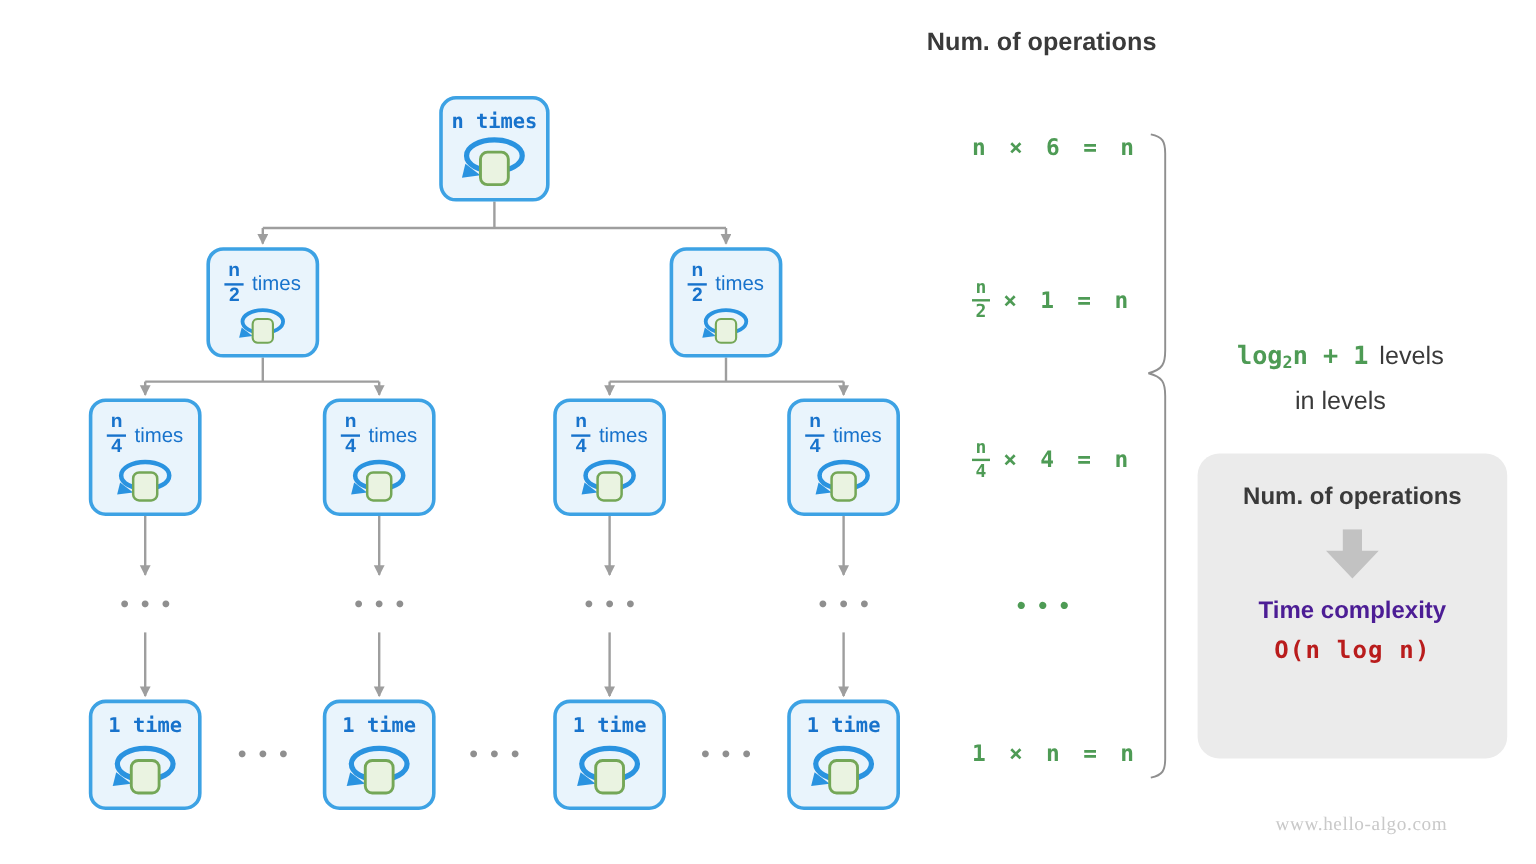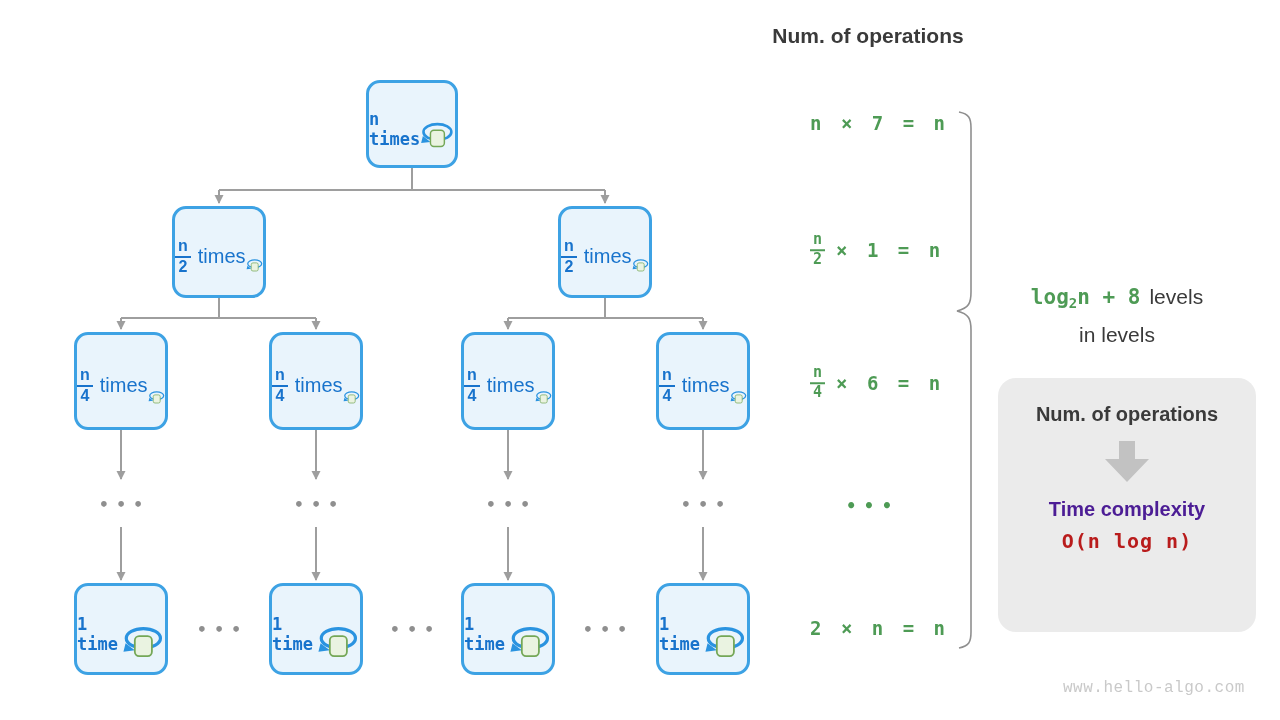--- a/index.html
+++ b/index.html
@@ -2,28 +2,28 @@
 <html><head>
 <meta charset="utf-8">
 <style>
   html,body{margin:0;padding:0;background:#ffffff;}
   .canvas{position:relative;width:1280px;height:720px;background:#ffffff;overflow:hidden;
           font-family:"Liberation Sans",sans-serif;}
   svg.overlay{position:absolute;left:0;top:0;width:1280px;height:720px;pointer-events:none;}
 
   
   .node{position:absolute;box-sizing:border-box;border:3px solid #3da2e4;background:#e9f4fc;
-        border-radius:14px;display:flex;flex-direction:row;align-items:center;}
+        border-radius:14px;display:flex;flex-direction:column;align-items:center;}
   .nlabel{color:#1873cc;display:flex;align-items:center;margin-top:9px;}
   .mono-label{font-family:"DejaVu Sans Mono",monospace;font-size:17px;font-weight:bold;}
   .frac{display:inline-flex;flex-direction:column;align-items:center;font-family:"Liberation Sans",sans-serif;
         font-size:16px;font-weight:bold;line-height:1.05;}
   .frac .ftop{border-bottom:2px solid currentColor;padding:0 3px 1px;}
   .frac .fbot{padding-top:1px;}
-  .suffix{font-family:"Liberation Sans",sans-serif;font-size:20px;margin-left:7px;}
+  .suffix{font-family:"Liberation Sans",sans-serif;font-size:17px;margin-left:7px;}
   .loop{width:58px;height:45px;margin-top:auto;margin-bottom:7px;}
 
   
   .dots{position:absolute;transform:translate(-50%,-50%);color:#8f8f8f;
         font-family:"DejaVu Sans",sans-serif;font-size:16px;font-weight:bold;letter-spacing:7px;padding-left:7px;}
   .green-dots{color:#4e9b55;font-size:17px;}
 
   
   .ops-header{position:absolute;left:753px;top:21px;width:230px;text-align:center;
               font-size:21px;font-weight:bold;color:#3a3a3a;line-height:29px;}
@@ -42,21 +42,21 @@
   .panel{position:absolute;left:998px;top:378px;width:258px;height:254px;background:#ebebeb;
          border-radius:18px;display:flex;flex-direction:column;align-items:center;}
   .panel-title{margin-top:25px;font-size:20px;font-weight:bold;color:#3a3a3a;}
   .panel-formula{margin-top:11px;color:#4e9b55;font-family:"DejaVu Sans Mono",monospace;
                  font-size:19px;font-weight:bold;letter-spacing:1px;}
   .block-arrow{margin-top:15px;}
   .panel-sub{margin-top:15px;font-size:20px;font-weight:bold;color:#4c1d95;}
   .panel-bigo{margin-top:8px;color:#b91c1c;font-family:"DejaVu Sans Mono",monospace;
               font-size:20px;font-weight:bold;letter-spacing:1px;}
 
-  .watermark{position:absolute;left:1063px;top:679px;font-family:Liberation Mono, monospace;
+  .watermark{position:absolute;left:1063px;top:679px;font-family:Liberation Serif, serif;
              font-size:16px;color:#c9c9c9;letter-spacing:0.5px;}
 </style>
 </head>
 <body>
 
 <div class="canvas">
 
   <svg class="overlay" viewBox="0 0 1280 720">
     <defs>
       <marker id="ah" markerUnits="userSpaceOnUse" markerWidth="10" markerHeight="10" refX="8" refY="4.5" orient="auto">
@@ -225,48 +225,48 @@
 
   <div class="dots" style="left:219px;top:629px">•••</div>
   <div class="dots" style="left:412px;top:629px">•••</div>
   <div class="dots" style="left:605px;top:629px">•••</div>
 
   <div class="ops-header">
     <div>Num. of operations</div>
   </div>
 
   <div class="formula" style="top:123px">
-    <span class="ftext">n × 7 = n</span>
+    <span class="ftext">n × 6 = n</span>
   </div>
 
   <div class="formula" style="top:250px">
     <span class="frac">
         <span class="ftop">n</span>
         <span class="fbot">2</span>
       </span>
     <span class="ftext">× 1 = n</span>
   </div>
 
   <div class="formula" style="top:383px">
     <span class="frac">
         <span class="ftop">n</span>
         <span class="fbot">4</span>
       </span>
-    <span class="ftext">× 6 = n</span>
+    <span class="ftext">× 4 = n</span>
   </div>
 
   <div class="dots green-dots" style="left:869px;top:506px">•••</div>
 
   <div class="formula" style="top:628px">
-    <span class="ftext">2 × n = n</span>
+    <span class="ftext">1 × n = n</span>
   </div>
 
   <div class="brace-label">
     <div>
-      <span class="brace-green"><span>log</span><span class="sub">2</span><span>n + 8</span></span><span class="brace-dark">levels</span>
+      <span class="brace-green"><span>log</span><span class="sub">2</span><span>n + 1</span></span><span class="brace-dark">levels</span>
     </div>
     <div class="brace-line2">in levels</div>
   </div>
 
   <div class="panel">
     <div class="panel-title">Num. of operations</div>
     <svg class="block-arrow" width="44" height="42" viewBox="0 0 44 42">
       <polygon points="14,0 30,0 30,18 44,18 22,41 0,18 14,18" fill="#c2c2c2"></polygon>
     </svg>
     <div class="panel-sub">Time complexity</div>

